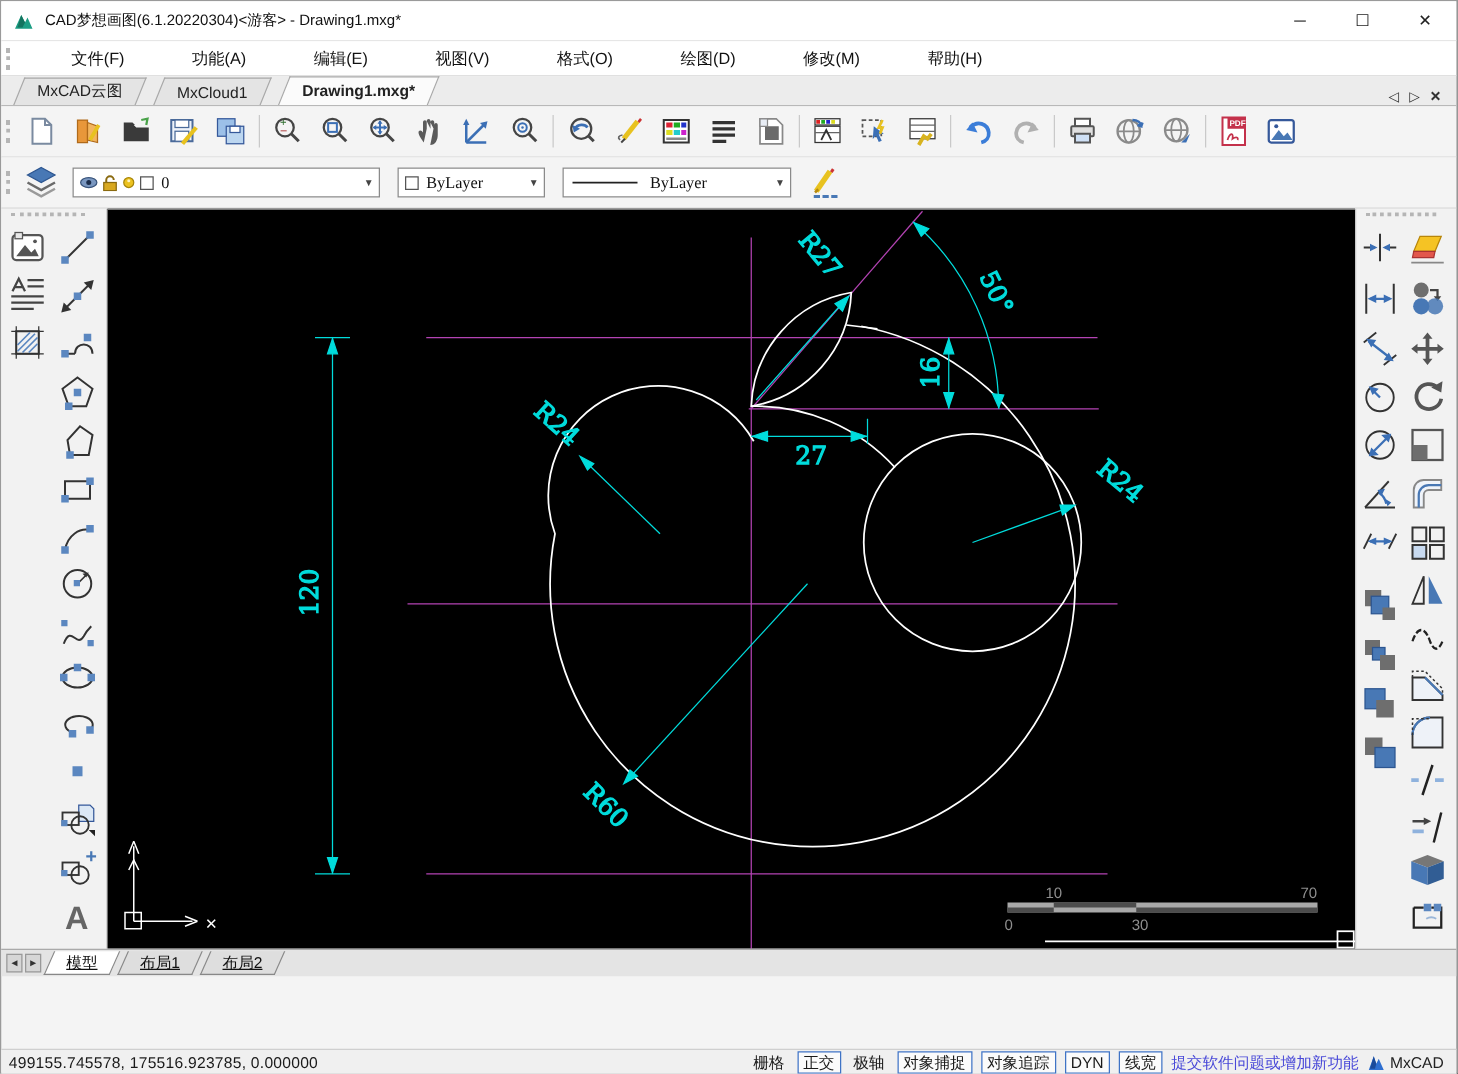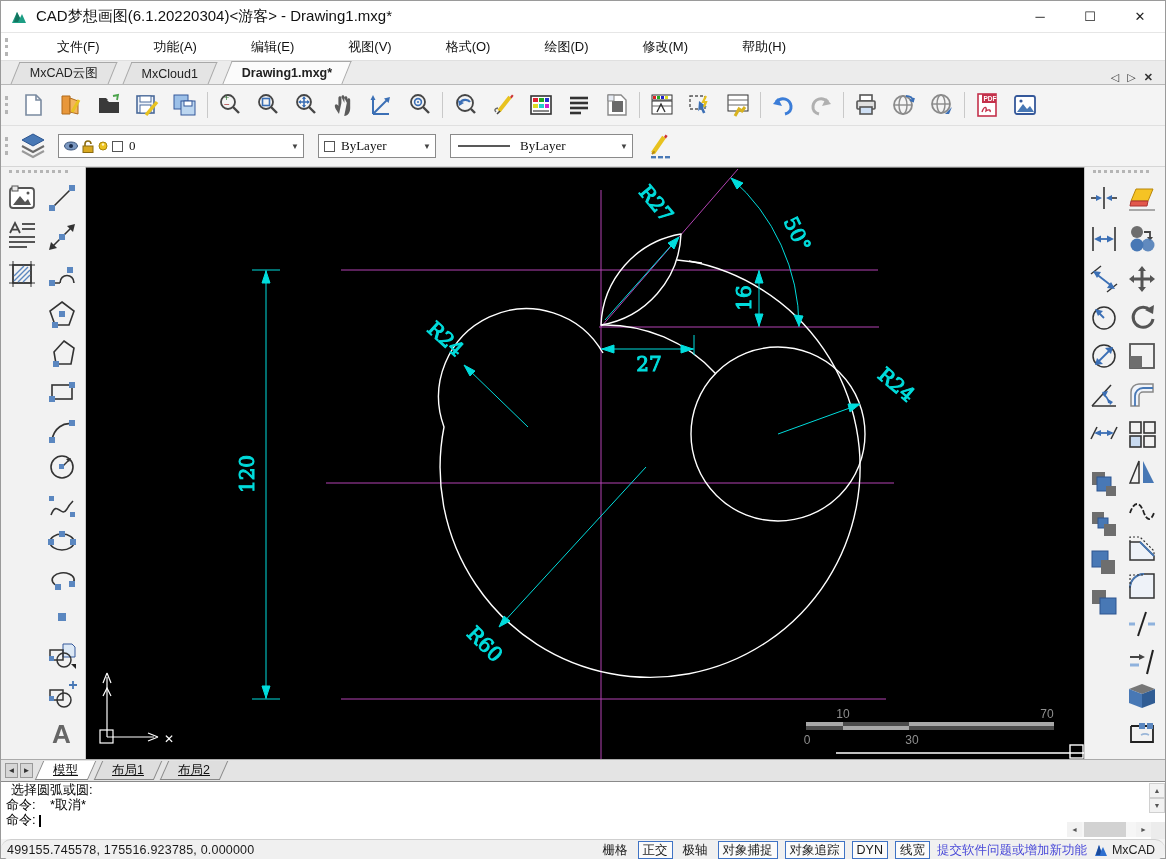--- a/index.html
+++ b/index.html
@@ -3,21 +3,21 @@
 <meta charset="utf-8">
 <style>
   * { margin:0; padding:0; box-sizing:border-box; }
   html,body { width:1166px; height:859px; overflow:hidden; }
   body { font-family:"Liberation Sans", sans-serif; background:#e8e8e8; }
   #app { position:relative; width:1166px; height:859px; background:#f4f4f4; border:1px solid #9a9a9a; }
 
   
   .titlebar { position:absolute; top:0; left:0; right:0; height:32px; background:#ffffff; display:flex; align-items:center; border-bottom:1px solid #e6e6e6;}
   .titlebar .appicon { margin-left:9px; width:18px; height:18px; }
-  .titlebar .title { margin-left:8px; font-size:15px; color:#111; }
+  .titlebar .title { margin-left:8px; font-size:12px; color:#111; }
   .wincontrols { margin-left:auto; display:flex; height:100%; }
   .winbtn { width:50px; height:100%; display:flex; align-items:center; justify-content:center; font-size:13px; color:#222; }
 
   
   .menubar { position:absolute; top:32px; left:0; right:0; height:28px; background:#ffffff; display:flex; align-items:center; border-bottom:1px solid #e0e0e0;gap:32px;}
   .grip { width:4px; height:18px; border-left:3px dotted #b5b5b5; margin:0 5px 0 4px; }
   .menu-item { padding:4px 11px; font-size:13px; color:#111; }
 
   
   .doctabs { position:absolute; top:60px; left:0; right:0; height:24px; background:#ececec; border-bottom:1px solid #b8b8b8; display:flex; align-items:flex-end; }
@@ -65,21 +65,21 @@
   .caret { display:inline-block; width:2px; height:12px; background:#000; vertical-align:middle; margin-left:3px; }
   .vscroll { position:absolute; right:0; top:1px; width:16px; height:32px; }
   .vscroll div { width:16px; height:15px; background:#f2f2f2; border:1px solid #d0d0d0; font-size:7px; color:#555; display:flex; align-items:center; justify-content:center; }
   .hscroll { position:absolute; right:14px; bottom:2px; width:84px; height:15px; display:flex; }
   .hscroll .btn { width:15px; height:15px; background:#f2f2f2; font-size:7px; color:#555; display:flex; align-items:center; justify-content:center; }
   .hscroll .track { flex:1; background:#f6f6f6; position:relative; }
   .hscroll .thumb { position:absolute; left:2px; top:0; width:42px; height:15px; background:#d2d2d2; }
   .cmd .corner { position:absolute; right:0; bottom:0; width:14px; height:17px; background:#ececec; }
 
   
-  .statusbar { position:absolute; top:838px; left:0; right:0; height:21px; background:#f0f0f0; border-top:1px solid #cfcfcf; display:flex; align-items:center; font-size:12.5px; color:#1a1a1a;border-radius:10px; }
+  .statusbar { position:absolute; top:838px; left:0; right:0; height:21px; background:#f0f0f0; border-top:1px solid #cfcfcf; display:flex; align-items:center; font-size:12.5px; color:#1a1a1a; }
   .coords { padding-left:6px; letter-spacing:0.2px; }
   .stright { margin-left:auto; display:flex; align-items:center; gap:7px; padding-right:10px;text-align:right; }
   .toggle { padding:0 3px; }
   .toggle.boxed { border:1px solid #3f73c5; background:#fbfbfb; padding:0 4px; line-height:16px; }
   .stlink { color:#4949d8; }
   .brand { display:flex; align-items:center; gap:4px; font-size:12.5px; color:#222; }
 
   svg { display:block; }
 </style>
 </head>
@@ -852,37 +852,20 @@
         <span>模型</span>
       </div>
     <div class="mtab">
         <span>布局1</span>
       </div>
     <div class="mtab">
         <span>布局2</span>
       </div>
   </div>
 
-  <div class="cmd">
-    <div class="line first">选择圆弧或圆:</div>
-    <div class="line">命令:    *取消*</div>
-    <div class="line"><span>命令:</span><span class="caret"></span></div>
-    <div class="vscroll">
-      <div>▲</div>
-      <div>▼</div>
-    </div>
-    <div class="hscroll">
-      <div class="btn">◄</div>
-      <div class="track">
-          <div class="thumb"></div>
-        </div>
-      <div class="btn">►</div>
-    </div>
-    <div class="corner"></div>
-  </div>
 
   <div class="statusbar">
     <span class="coords">499155.745578,  175516.923785,  0.000000</span>
     <div class="stright">
       <span class="toggle">栅格</span>
       <span class="toggle boxed">正交</span>
       <span class="toggle">极轴</span>
       <span class="toggle boxed">对象捕捉</span>
       <span class="toggle boxed">对象追踪</span>
       <span class="toggle boxed">DYN</span>

